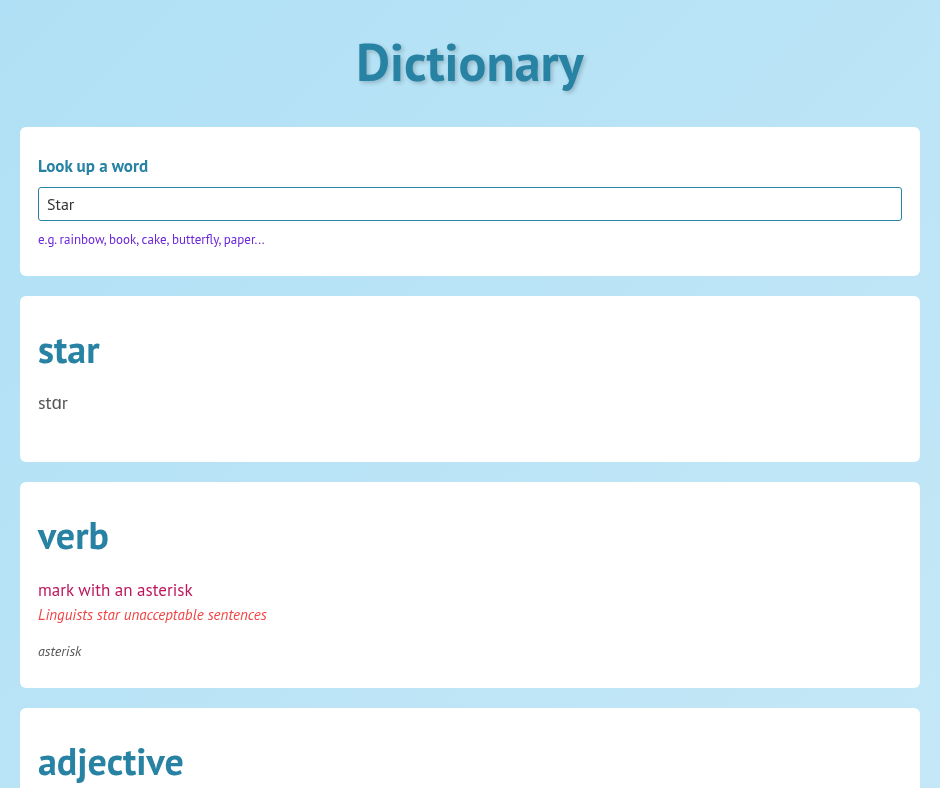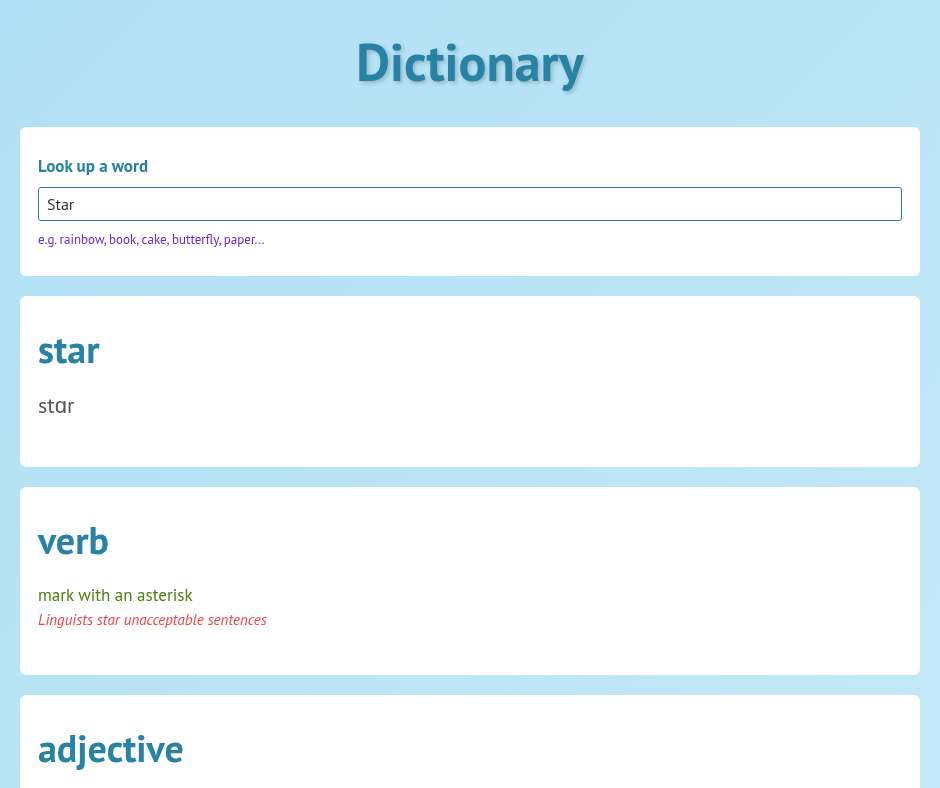--- a/index.html
+++ b/index.html
@@ -50,32 +50,32 @@
       margin-top: 10px;
     }
     .word-heading {
       color: #2782a3;
       font-size: 38px;
       font-weight: bold;
       margin-bottom: 18px;
     }
     .pronunciation {
       color: #555;
-      font-size: 22px;
+      font-size: 18px;
       font-weight: normal;
       margin-bottom: 20px;
     }
     .pos-heading {
       color: #2782a3;
       font-size: 38px;
       font-weight: bold;
       margin-bottom: 20px;
     }
     .definition {
-      color: #4d7c0f;
+      color: #be185d;
       font-size: 17px;
       margin-bottom: 4px;
     }
     .example {
       color: #ef4444;
       font-style: italic;
       font-size: 15px;
       margin-bottom: 18px;
     }
     .synonym {
@@ -100,17 +100,18 @@
 
 <div class="card word-card">
   <div class="word-heading">star</div>
   <div class="pronunciation">stɑr</div>
 </div>
 
 <div class="card">
   <div class="pos-heading">verb</div>
   <div class="definition">mark with an asterisk</div>
   <div class="example">Linguists star unacceptable sentences</div>
+  <div class="synonym">asterisk</div>
 </div>
 
 <div class="card">
   <div class="pos-heading">adjective</div>
 </div>
 
 </body></html>

